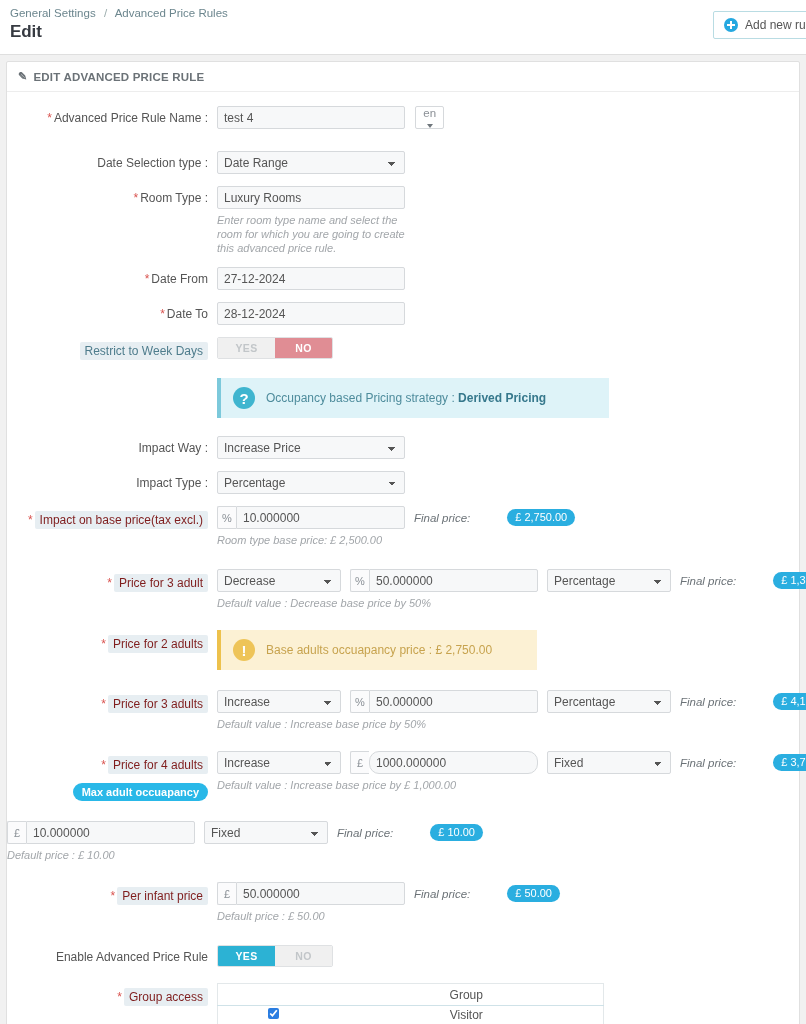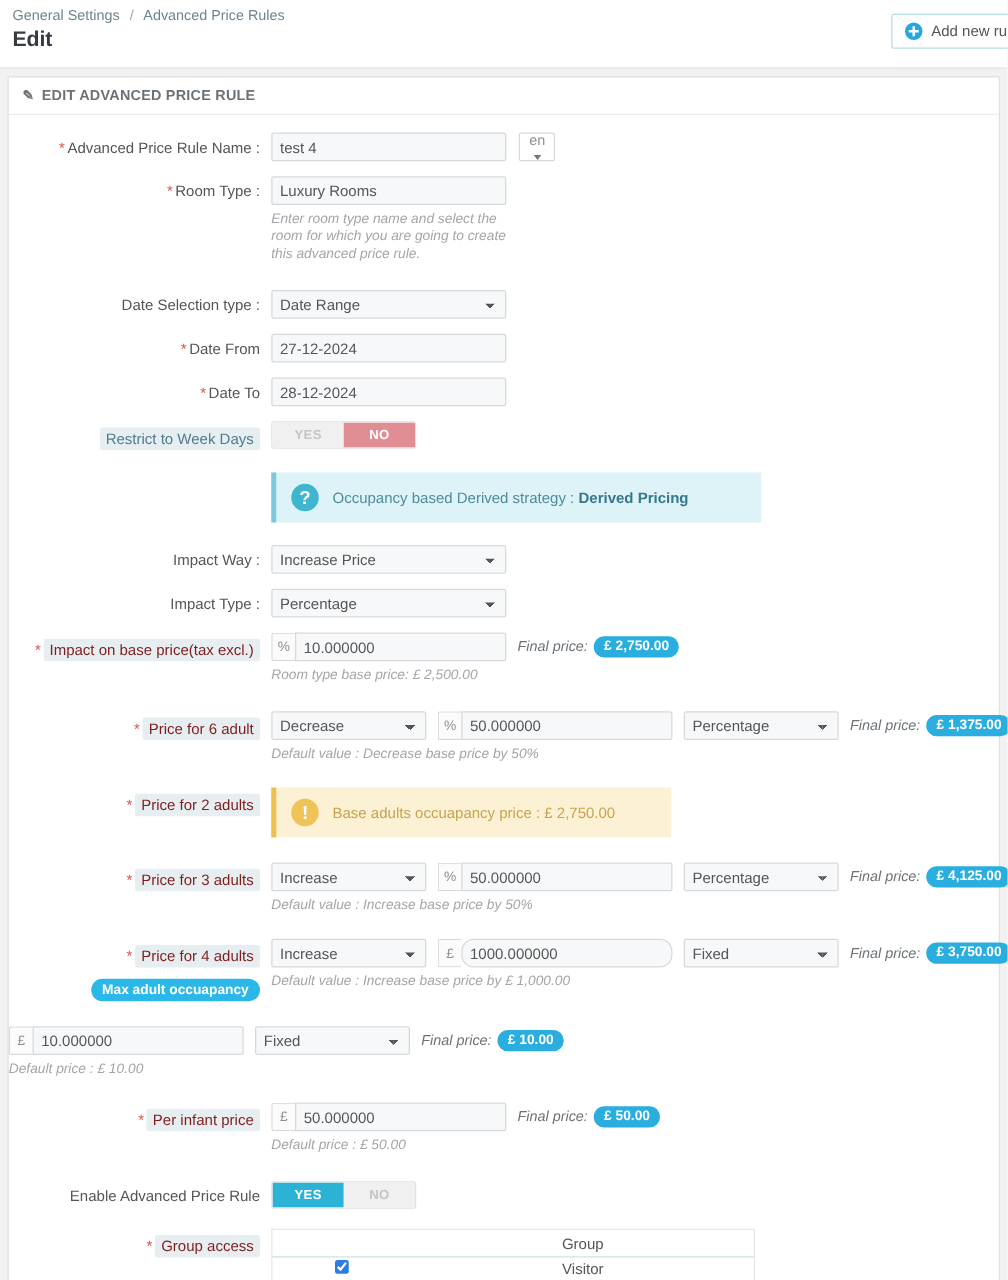--- a/index.html
+++ b/index.html
@@ -206,24 +206,25 @@
   .callout.warn .cico { background:#eec458; }
   .callout.info b { color:#36788c; }
 
   
   .finalwrap { display:flex; align-items:center; gap:5px; white-space:nowrap; }
   .fp-label { font-size: 11.5px; font-style: italic; color:#6b7277; }
   .badge-price {
     background: #2aaee0;
     color: #fff;
     font-size: 11px;
-    font-weight: bold;
+    font-weight: normal;
     border-radius: 9px;
     padding: 2px 8px;
     line-height: 13px;
+    margin-left: 32px;
   }
 
   
   .pill {
     display:inline-block;
     background:#29b8e8; color:#fff;
     border-radius: 10px;
     padding: 2px 9px;
     font-size: 11px;
     font-weight: bold;
@@ -281,36 +282,36 @@
       </div>
       <div class="fields">
         <input class="txt w188" type="text" value="test 4" style="">
         <span class="lang-btn">
           <span>en</span>
           <span class="caret"></span>
         </span>
       </div>
     </div>
 
-    <div class="row">
-      <div class="lbl">
-        <span class="req">*</span><span>Room Type :</span>
-      </div>
-      <div class="fields">
-        <input class="txt w188" type="text" value="Luxury Rooms" style="">
-        <div class="hint">Enter room type name and select the room for which you are going to create this advanced price rule.</div>
-      </div>
-    </div>
-
     <div class="row" style="margin-top:22px">
       <div class="lbl">Date Selection type :</div>
       <div class="fields">
         <select class="sel w188">
           <option>Date Range</option>
         </select>
+      </div>
+    </div>
+
+    <div class="row">
+      <div class="lbl">
+        <span class="req">*</span><span>Room Type :</span>
+      </div>
+      <div class="fields">
+        <input class="txt w188" type="text" value="Luxury Rooms" style="">
+        <div class="hint">Enter room type name and select the room for which you are going to create this advanced price rule.</div>
       </div>
     </div>
 
     <div class="row">
       <div class="lbl">
         <span class="req">*</span><span>Date From</span>
       </div>
       <div class="fields">
         <input class="txt w188" type="text" value="27-12-2024" style="">
       </div>
@@ -335,21 +336,21 @@
           <span class="on-no">NO</span>
         </span>
       </div>
     </div>
 
     <div class="row" style="margin-top:18px">
       <div class="lbl"></div>
       <div class="fields">
         <div class="callout info">
           <span class="cico">?</span>
-          <span><span>Occupancy based Derived strategy : </span><b>Derived Pricing</b></span>
+          <span><span>Occupancy based Pricing strategy : </span><b>Derived Pricing</b></span>
         </div>
       </div>
     </div>
 
     <div class="row" style="margin-top:18px">
       <div class="lbl">Impact Way :</div>
       <div class="fields">
         <select class="sel w188">
           <option>Increase Price</option>
         </select>
@@ -379,21 +380,21 @@
             <span class="fp-label">Final price:</span>
             <span class="badge-price">£ 2,750.00</span>
           </div>
         </div>
         <div class="hint wide">Room type base price: £ 2,500.00</div>
       </div>
     </div>
 
     <div class="row" style="margin-top:22px">
       <div class="lbl">
-        <span class="req">*</span><span class="lbl-hl red">Price for 6 adult</span>
+        <span class="req">*</span><span class="lbl-hl red">Price for 3 adult</span>
       </div>
       <div class="fields">
         <div class="prow">
           <select class="sel w124">
             <option>Decrease</option>
           </select>
           <div class="igroup">
             <div class="iaddon">%</div>
             <input class="txt" style="width: 169px;" type="text" value="50.000000">
           </div>

